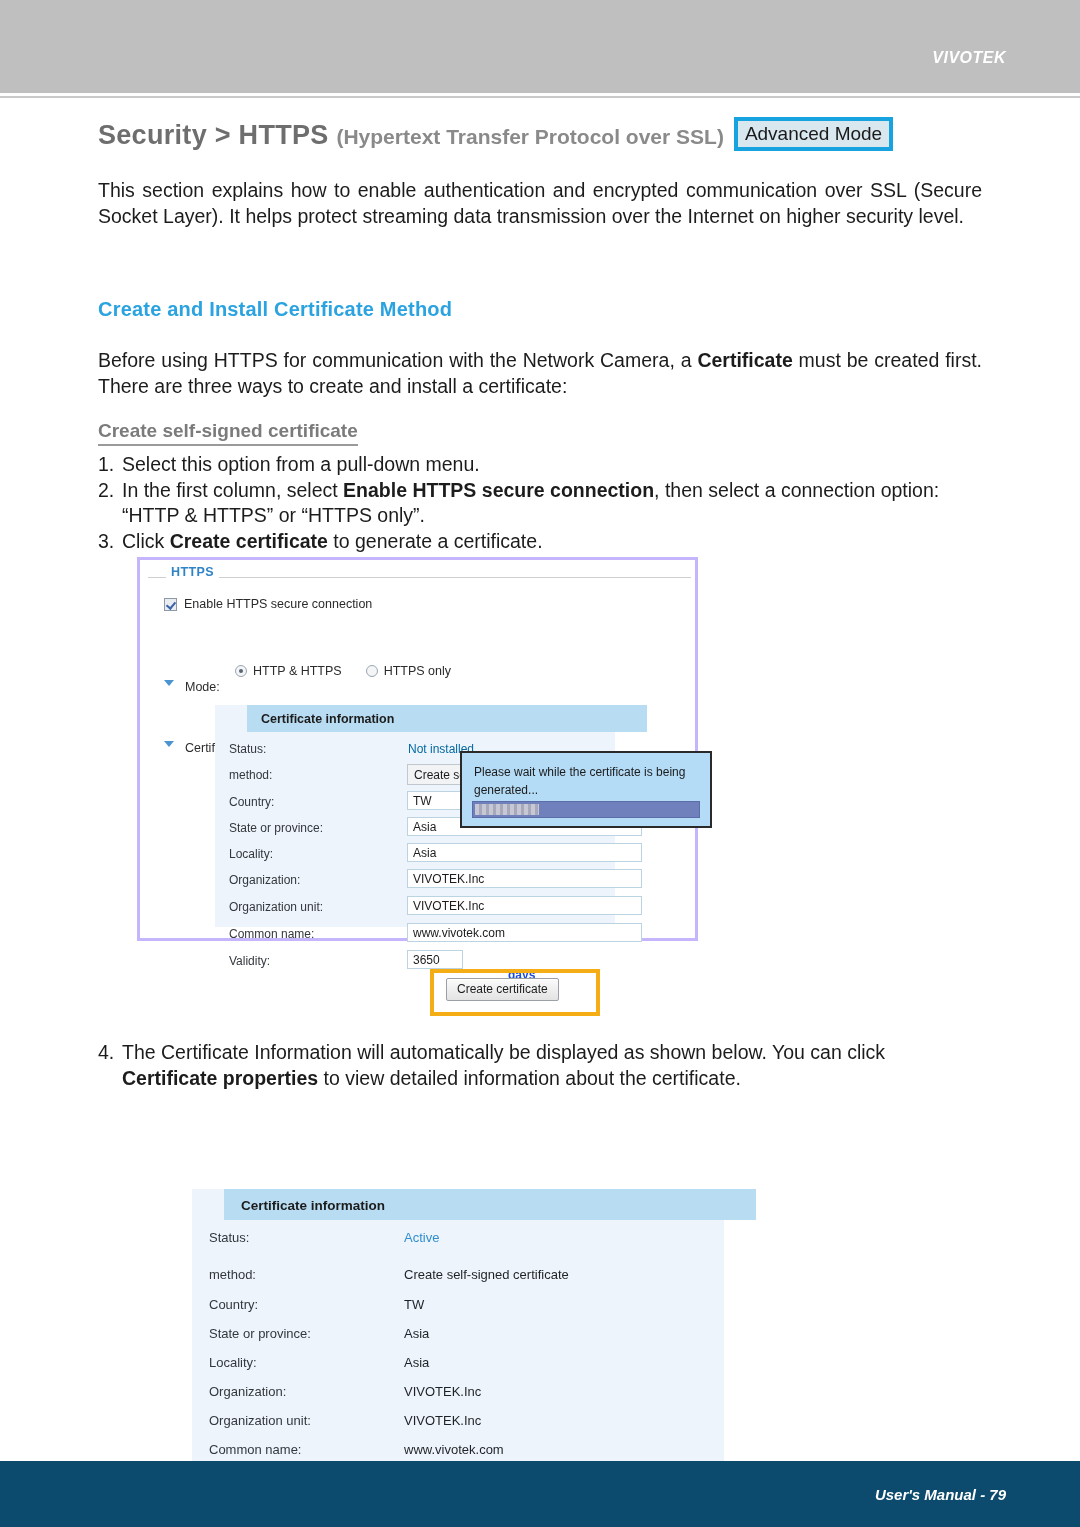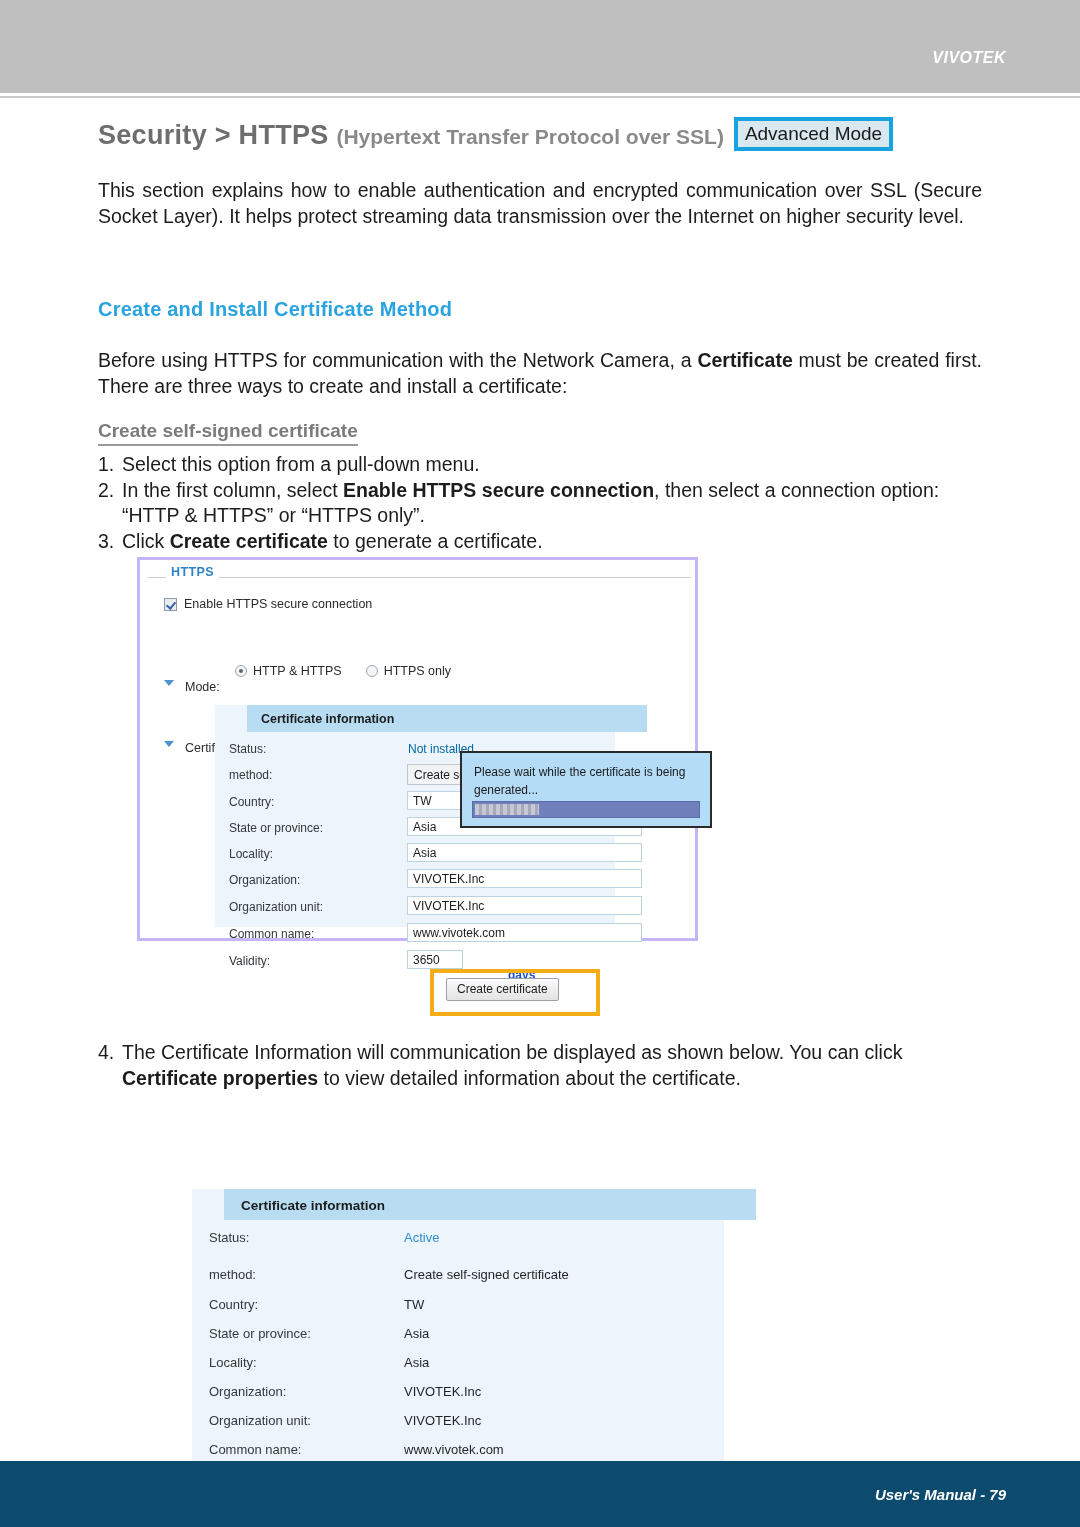--- a/index.html
+++ b/index.html
@@ -563,21 +563,21 @@
 
   <div class="popup">
     <div class="popup-text">Please wait while the certificate is being generated...</div>
     <div class="progress">
       <div class="progress-fill"></div>
     </div>
   </div>
 
   <div class="list" style="top:944px;">
     <div class="li">
-      <span class="num">4.</span><span>The Certificate Information will communication be displayed as shown below. You can click </span><b class="bd">Certificate properties</b><span> to view detailed information about the certificate.</span>
+      <span class="num">4.</span><span>The Certificate Information will automatically be displayed as shown below. You can click </span><b class="bd">Certificate properties</b><span> to view detailed information about the certificate.</span>
     </div>
   </div>
 
   <div class="shot2">
     <div class="cert-panel-head">
       <span>Certificate information</span>
     </div>
 
     <div class="c2row" style="top:36px;">
       <span class="ck">Status:</span>

